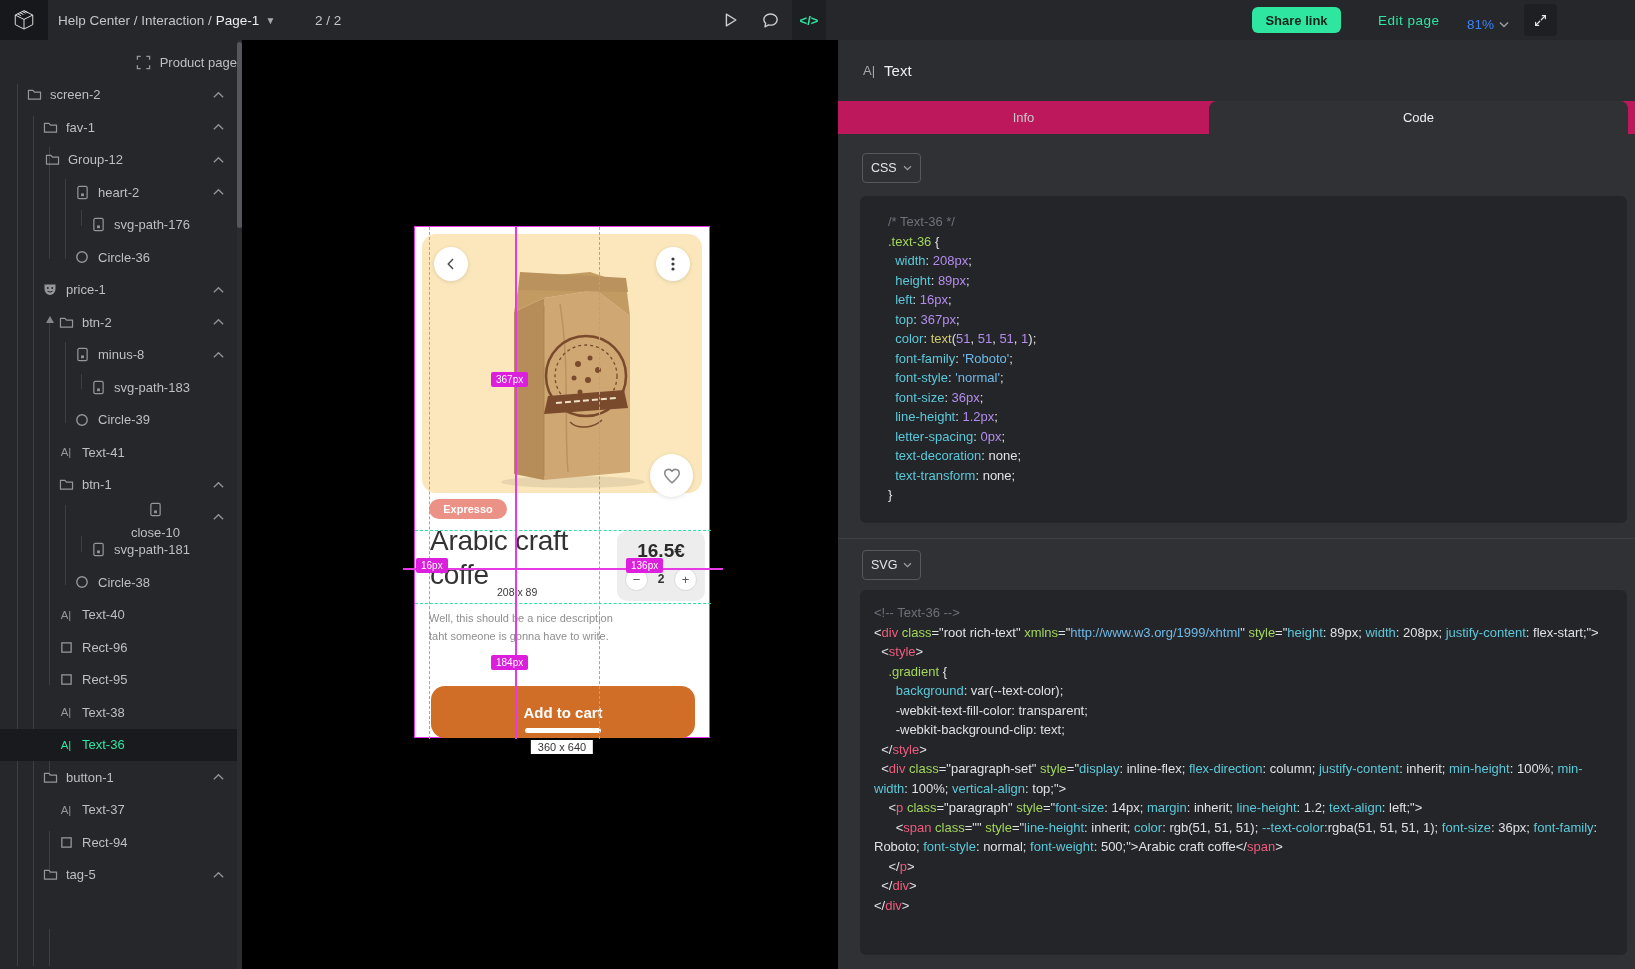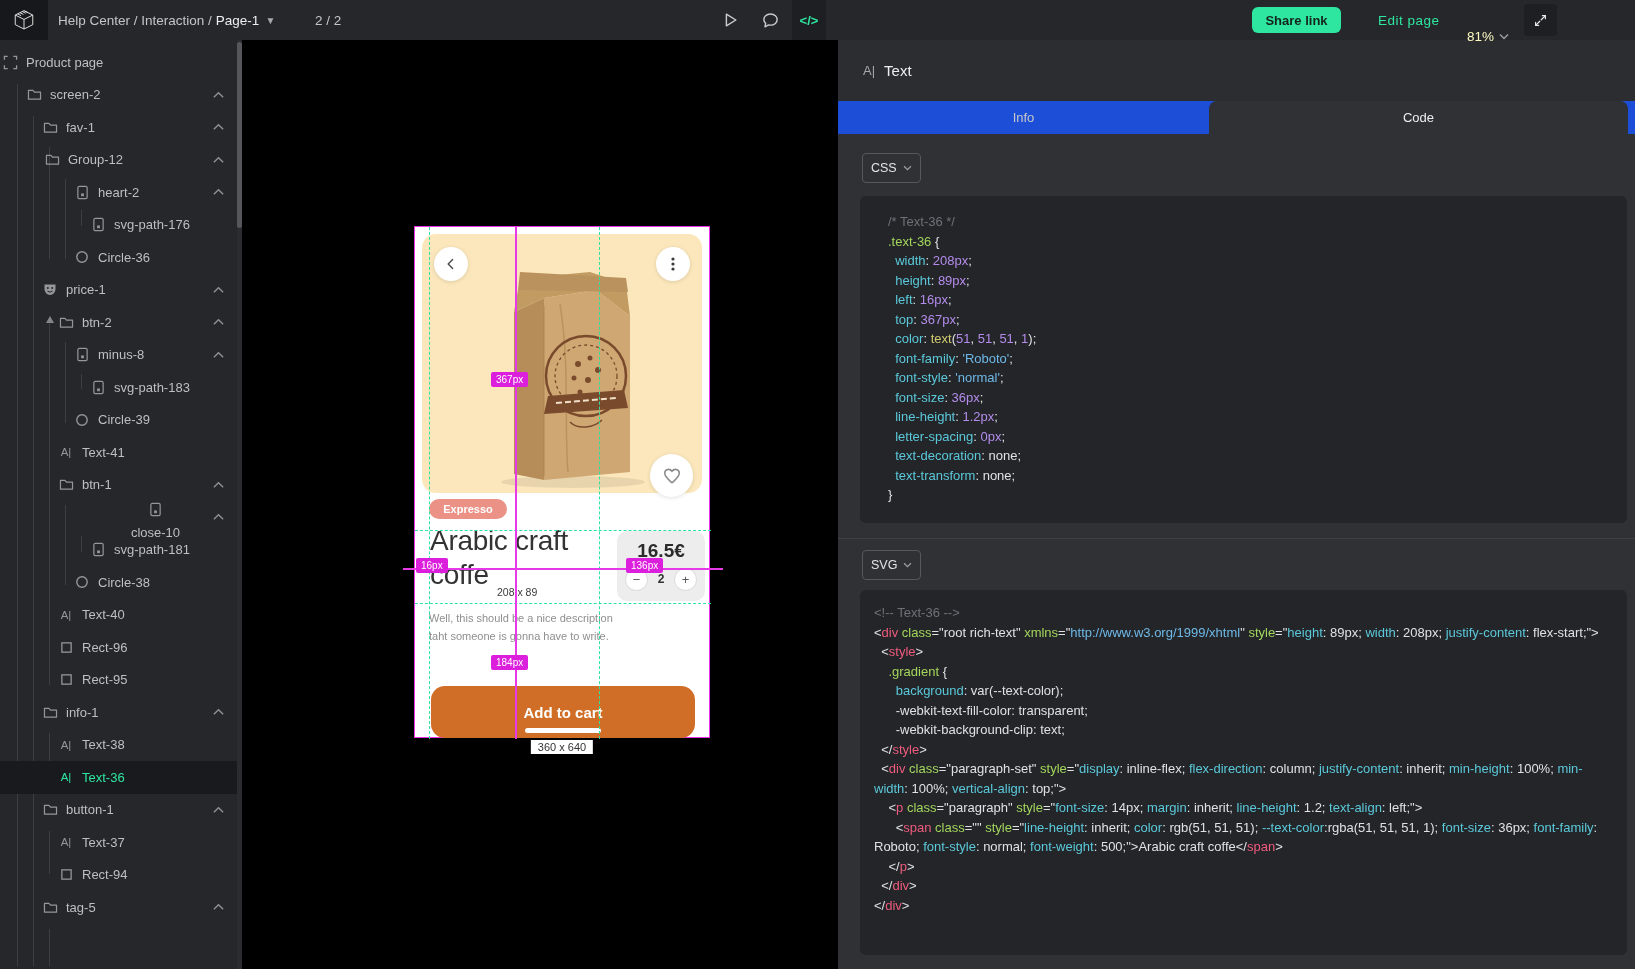--- a/index.html
+++ b/index.html
@@ -15,22 +15,22 @@
   #breadcrumb .page { color:#eceef0; }
   #crumb-caret { color:#a7a9ad; font-size:10px; margin-left:2px; }
   #page-counter { position:absolute; left:315px; top:0; height:40px; display:flex; align-items:center;
     color:#c3c6c9; font-size:13.5px; }
   .topbar-icon { position:absolute; top:0; height:40px; display:flex; align-items:center; justify-content:center; }
   #code-tool { width:34px; background:#1d1f22; color:#2ee6a0; font-weight:bold; font-size:13px; }
   #share-btn { position:absolute; left:1252px; top:7px; width:89px; height:26px; background:#2ee6a0;
     border-radius:6px; color:#14241d; font-size:13px; font-weight:600; display:flex; align-items:center; justify-content:center; }
   #edit-page { position:absolute; left:1378px; top:0; height:40px; display:flex; align-items:center;
     color:#2ee6a0; font-size:13.5px; letter-spacing:.5px; }
-  #zoom-ctl { position:absolute; left:1467px; top:16px; height:40px; display:flex; align-items:center; gap:5px;
-    color:#fef9c3; font-size:13.5px; }
+  #zoom-ctl { position:absolute; left:1467px; top:4px; height:40px; display:flex; align-items:center; gap:5px;
+    color:#3b82f6; font-size:13.5px; }
   #fullscreen-btn { position:absolute; left:1524px; top:4px; width:33px; height:32px; background:#1d1f22;
     border-radius:4px; display:flex; align-items:center; justify-content:center; }
 
   
   #sidebar { position:absolute; left:0; top:40px; width:242px; height:929px; background:#26272b; z-index:20; }
   #tree { position:absolute; left:0; top:6px; width:237px; }
   .tree-row { position:relative; height:32.5px; display:flex; align-items:center; gap:8px;
     color:#bdbfc2; font-size:13px; z-index:1; }
   .tree-row .t-icon { width:16px; height:16px; flex:0 0 16px; color:#94969a; display:flex; align-items:center; justify-content:center; }
   .tree-row .t-icon svg { display:block; }
@@ -80,21 +80,21 @@
   #text-size-label { position:absolute; left:82px; top:359px; font-size:10.5px; color:#3a3a3a; z-index:7; }
   #frame-size-chip { position:absolute; left:50%; transform:translateX(-50%); top:513px; background:#fff;
     color:#333; font-size:11px; padding:1px 7px; z-index:7; white-space:nowrap; }
 
   
   #inspector { position:absolute; left:838px; top:40px; width:797px; height:929px; background:#2f3135; }
   #insp-header { position:absolute; left:0; top:0; width:797px; height:61px; background:#2c2d31;
     display:flex; align-items:center; gap:9px; padding-left:25px; }
   #insp-title-icon { color:#a6a8ab; font-size:13px; }
   #insp-title { color:#eceef0; font-size:15px; }
-  #tabstrip { position:absolute; left:0; top:61px; width:797px; height:33px; background:#1d4ed8; }
+  #tabstrip { position:absolute; left:0; top:61px; width:797px; height:33px; background:#be185d; }
   .tab { position:absolute; top:0; height:33px; display:flex; align-items:center; justify-content:center; font-size:13px; }
   #tab-info { left:0; width:371px; color:#c6c8ca; }
   #tab-code { left:371px; width:419px; color:#eceef0; background:#2f3135; border-radius:8px 8px 0 0; }
   .lang-select { position:absolute; left:24px; width:59px; height:30px; border:1px solid #56585d; border-radius:4px;
     color:#e3e4e6; font-size:12.5px; display:flex; align-items:center; justify-content:space-between; padding:0 8px; }
   #css-select { top:113px; }
   #svg-select { top:510px; }
   .code-block { position:absolute; left:22px; width:767px; background:#232529; border-radius:6px;
     font-size:13px; line-height:19.5px; color:#dfe1e4; }
   #css-code { top:156px; height:327px; padding:16px 20px 14px 28px; }
@@ -175,21 +175,21 @@
       <div class="connector" style="left: 81px; top: 164px; height: 16px;"></div>
       <div class="connector" style="left: 49px; top: 272px; height: 367px;"></div>
       <div class="conn-arrow" style="left: 45.5px; top: 270px;"></div>
       <div class="connector" style="left: 65px; top: 296px; height: 81px;"></div>
       <div class="connector" style="left: 81px; top: 328px; height: 15px;"></div>
       <div class="connector" style="left: 65px; top: 459px; height: 80px;"></div>
       <div class="connector" style="left: 81px; top: 490px; height: 16px;"></div>
       <div class="connector" style="left: 49px; top: 687px; height: 43px;"></div>
       <div class="connector" style="left: 49px; top: 785px; height: 43px;"></div>
       <div class="connector" style="left: 49px; top: 883px; height: 37px;"></div>
-      <div class="tree-row" style="padding-left: 2px;">
+      <div class="tree-row" style="padding-left: 2px; justify-content: flex-end;">
         <span class="t-icon">
           <svg width="15" height="15" viewBox="0 0 16 16" fill="none" stroke="currentColor" stroke-width="1.4">
             <path d="M1.5 5 V1.5 H5 M11 1.5 H14.5 V5 M14.5 11 V14.5 H11 M5 14.5 H1.5 V11"></path>
           </svg>
         </span>
         <span>Product page</span>
       </div>
       <div class="tree-row" style="padding-left: 26px;">
         <span class="t-icon">
           <svg width="15" height="13" viewBox="0 0 16 14" fill="none" stroke="currentColor" stroke-width="1.3">
@@ -366,31 +366,20 @@
         </span>
         <span>Rect-96</span>
       </div>
       <div class="tree-row" style="padding-left: 58px;">
         <span class="t-icon">
           <svg width="13" height="13" viewBox="0 0 14 14" fill="none" stroke="currentColor" stroke-width="1.4">
             <rect x="2" y="2" width="10" height="10"></rect>
           </svg>
         </span>
         <span>Rect-95</span>
-      </div>
-      <div class="tree-row" style="padding-left: 42px;">
-        <span class="t-icon">
-          <svg width="15" height="13" viewBox="0 0 16 14" fill="none" stroke="currentColor" stroke-width="1.3">
-            <path d="M1.5 3.5 V12 H14.5 V4.5 H8 L6.3 2.5 H1.5 Z" stroke-linejoin="round"></path>
-          </svg>
-        </span>
-        <span>info-1</span>
-        <span class="chev"><svg width="13" height="9" viewBox="0 0 14 9" fill="none" stroke="currentColor" stroke-width="1.5">
-            <polyline points="2,7 7,2 12,7"></polyline>
-          </svg></span>
       </div>
       <div class="tree-row" style="padding-left: 58px;">
         <span class="t-icon">
           <span class="icon-text-glyph">A|</span>
         </span>
         <span>Text-38</span>
       </div>
       <div class="tree-row selected" style="padding-left: 58px;">
         <span class="t-icon">
           <span class="icon-text-glyph">A|</span>

